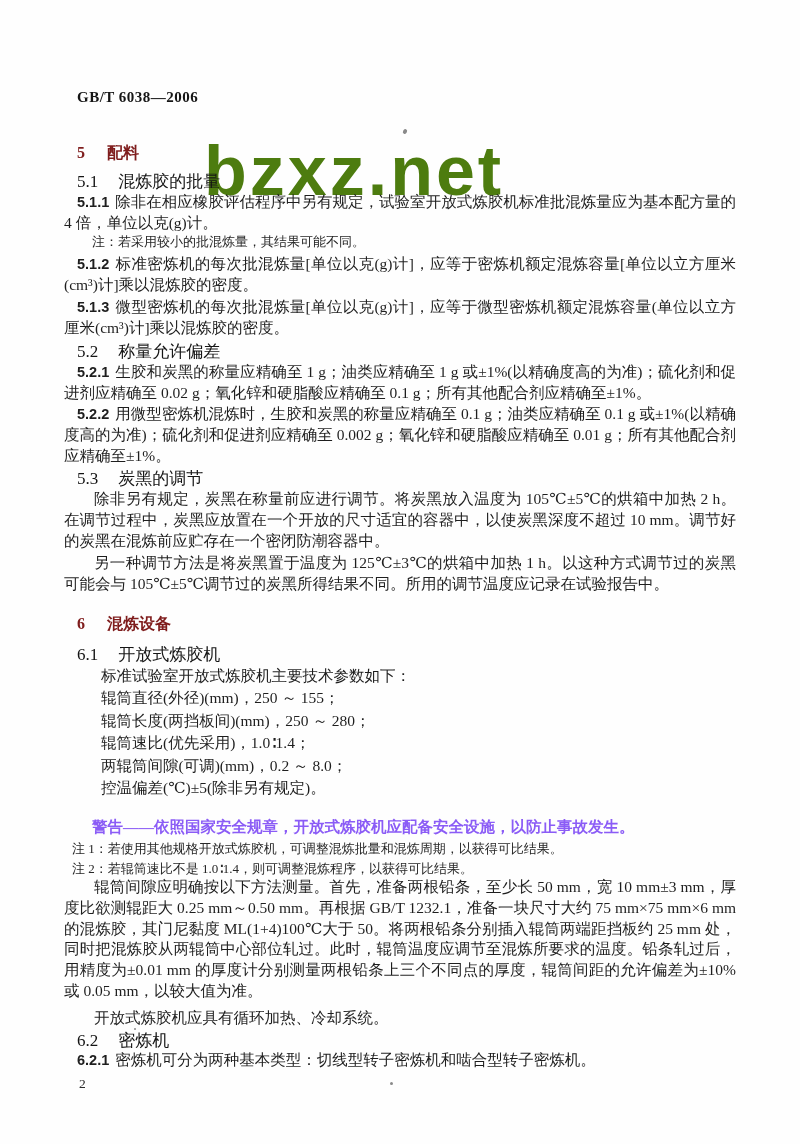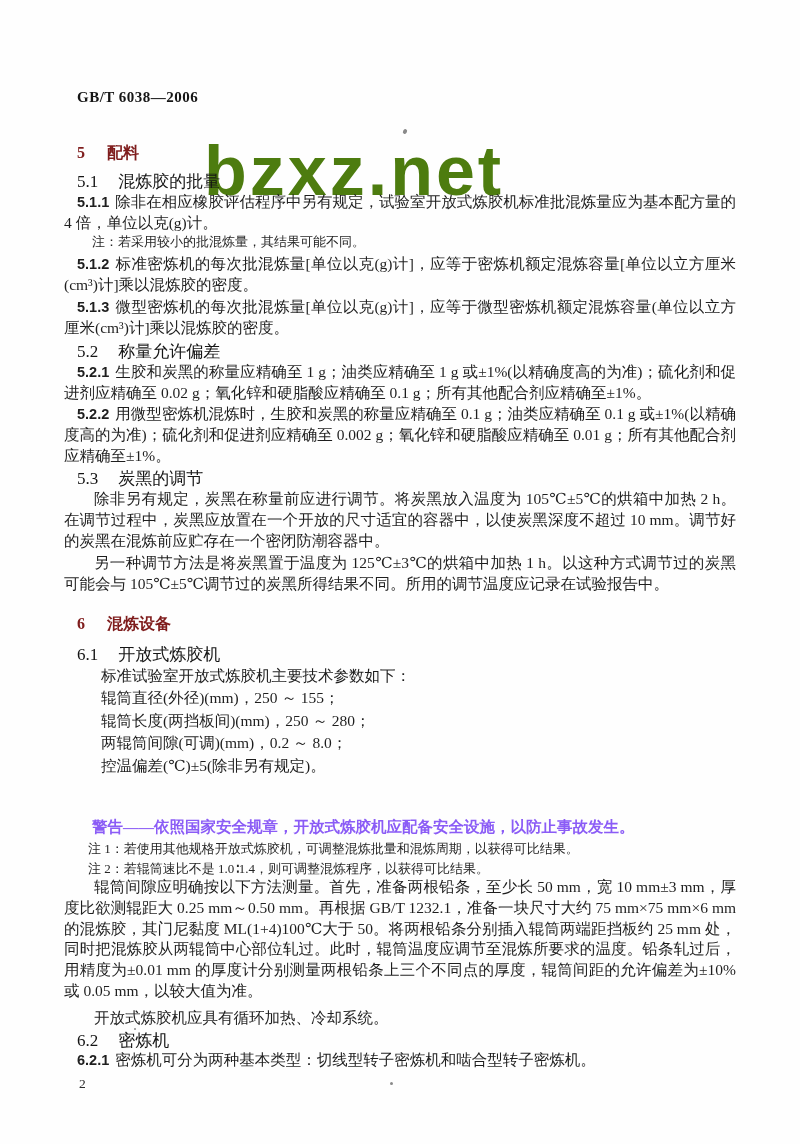--- a/index.html
+++ b/index.html
@@ -35,21 +35,21 @@
   .h2 .num{margin-right:20px;}
   .body{
     left:64px;width:672px;
     font-size:15.5px;line-height:20.8px;
     text-align:justify;text-justify:inter-ideograph;
   }
   .clause{text-indent:13px;}
   .clause .cnum{font-weight:bold;margin-right:6px;font-family:"Liberation Sans","DejaVu Sans",sans-serif;font-size:14.5px;}
   .para{text-indent:30px;}
   .note-s{left:92px;width:620px;font-size:13px;line-height:18px;color:#262626;}
-  .note-m{left:88px;width:640px;font-size:13px;line-height:19px;color:#262626;}
+  .note-m{left:72px;width:640px;font-size:13px;line-height:19px;color:#262626;}
   .speclist{left:101px;width:600px;font-size:15.5px;line-height:22.4px;}
   .warning{
     left:64px;width:672px;
     font-size:15.5px;line-height:20.8px;
     font-weight:bold;text-indent:28px;color:#8b5cf6;
   }
   .pagenum{left:79px;top:1076px;font-size:13.5px;color:#2a2a2a;}
   .speck{position:absolute;z-index:1;background:#8a8a8a;border-radius:50%;}
   .speck.a{left:403px;top:129px;width:4px;height:5px;transform:rotate(25deg);}
   .speck.b{left:390px;top:1082px;width:3px;height:3px;}
@@ -111,20 +111,21 @@
   </div>
 
   <div class="blk h2" style="top:643px">
     <span class="num">6.1</span><span>开放式炼胶机</span>
   </div>
 
   <div class="blk speclist" style="top:665px">
     <div>标准试验室开放式炼胶机主要技术参数如下：</div>
     <div>辊筒直径(外径)(mm)，250 ～ 155；</div>
     <div>辊筒长度(两挡板间)(mm)，250 ～ 280；</div>
+    <div>辊筒速比(优先采用)，1.0∶1.4；</div>
     <div>两辊筒间隙(可调)(mm)，0.2 ～ 8.0；</div>
     <div>控温偏差(℃)±5(除非另有规定)。</div>
   </div>
 
   <p class="blk warning" style="top:817px">警告——依照国家安全规章，开放式炼胶机应配备安全设施，以防止事故发生。</p>
 
   <p class="blk note-m" style="top:839px">注 1：若使用其他规格开放式炼胶机，可调整混炼批量和混炼周期，以获得可比结果。</p>
   <p class="blk note-m" style="top:859px">注 2：若辊筒速比不是 1.0∶1.4，则可调整混炼程序，以获得可比结果。</p>
 
   <p class="blk body para" style="top:877px">辊筒间隙应明确按以下方法测量。首先，准备两根铅条，至少长 50 mm，宽 10 mm±3 mm，厚度比欲测辊距大 0.25 mm～0.50 mm。再根据 GB/T 1232.1，准备一块尺寸大约 75 mm×75 mm×6 mm 的混炼胶，其门尼黏度 ML(1+4)100℃大于 50。将两根铅条分别插入辊筒两端距挡板约 25 mm 处，同时把混炼胶从两辊筒中心部位轧过。此时，辊筒温度应调节至混炼所要求的温度。铅条轧过后，用精度为±0.01 mm 的厚度计分别测量两根铅条上三个不同点的厚度，辊筒间距的允许偏差为±10%或 0.05 mm，以较大值为准。</p>

